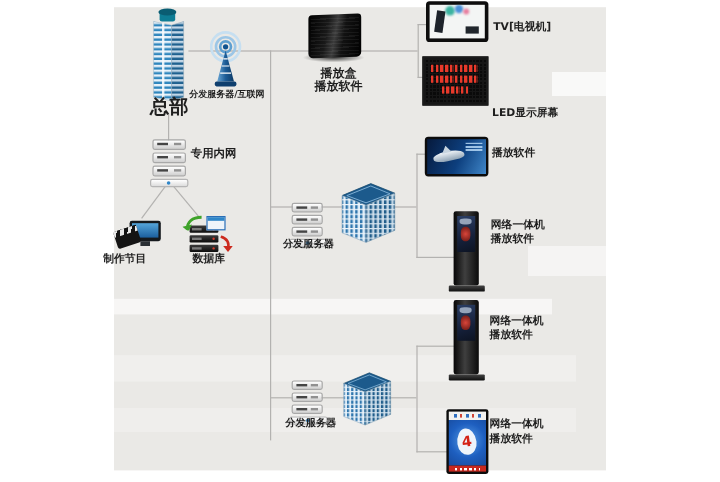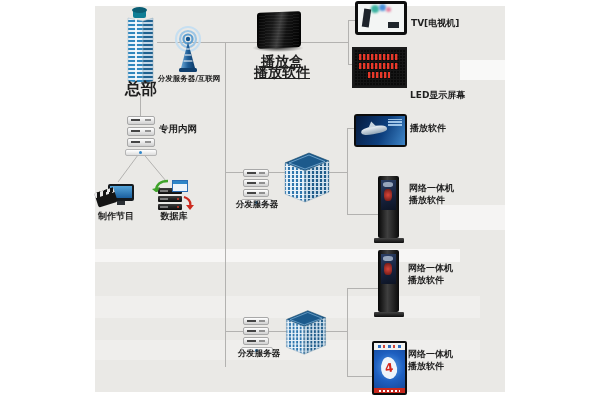--- a/index.html
+++ b/index.html
@@ -164,21 +164,21 @@
 </div>
 <div class="lbl" style="left:159px;top:123px;font-size:9.5px;">专用内网</div>
 
 <div>
   <div class="mon" style="left:108px;top:184px;width:26px;height:17px;">
       <div class="scr"></div>
       <div class="stand"></div>
     </div>
   <div class="clap" style="left:96px;top:190px;"></div>
 </div>
-<div class="lbl ctr" style="left:96px;top:211px;width:40px;">制作节目</div>
+<div class="lbl ctr" style="left:84px;top:211px;width:40px;">制作节目</div>
 
 <div>
   <div class="db-bar" style="left:158px;top:188px;"></div>
   <div class="db-bar" style="left:158px;top:196px;"></div>
   <div class="db-bar" style="left:158px;top:204px;"></div>
   <div class="db-win" style="left:172px;top:180px;"></div>
   <svg style="position:absolute;left:152px;top:178px;" width="18" height="14">
     <path d="M16,3 C8,3 4,7 4,13" stroke="#3fa32a" stroke-width="2.4" fill="none"></path>
     <polygon points="0,11 8,9 5,15" fill="#3fa32a"></polygon>
   </svg>
@@ -186,21 +186,21 @@
     <path d="M2,1 C8,3 9,7 8,11" stroke="#cc2a1e" stroke-width="2.2" fill="none"></path>
     <polygon points="4,9 12,9 8,14" fill="#cc2a1e"></polygon>
   </svg>
 </div>
 <div class="lbl ctr" style="left:156px;top:211px;width:36px;">数据库</div>
 
 <div>
   <div class="playbox-shadow" style="left:252px;top:44px;width:52px;height:8px;"></div>
   <div class="playbox-body" style="left:257px;top:12px;width:44px;height:36px;"></div>
 </div>
-<div class="lbl ctr" style="left:254px;top:56px;width:56px;font-size:14px;text-decoration:underline;">
+<div class="lbl ctr" style="left:254px;top:56px;width:56px;font-size:10px;">
   <span>播放盒</span>
   <span class="l2">播放软件</span>
 </div>
 
 <div class="tv-frame" style="left:355px;top:1px;">
   <div class="tv-scr">
     <div class="blob" style="left:13px;top:1px;width:8px;height:8px;background:#3bb3a0;"></div>
     <div class="blob" style="left:21px;top:0;width:7px;height:7px;background:#4a90d9;"></div>
     <div class="blob" style="left:28px;top:3px;width:5px;height:5px;background:#e77fa0;"></div>
     <div class="tv-slab"></div>

